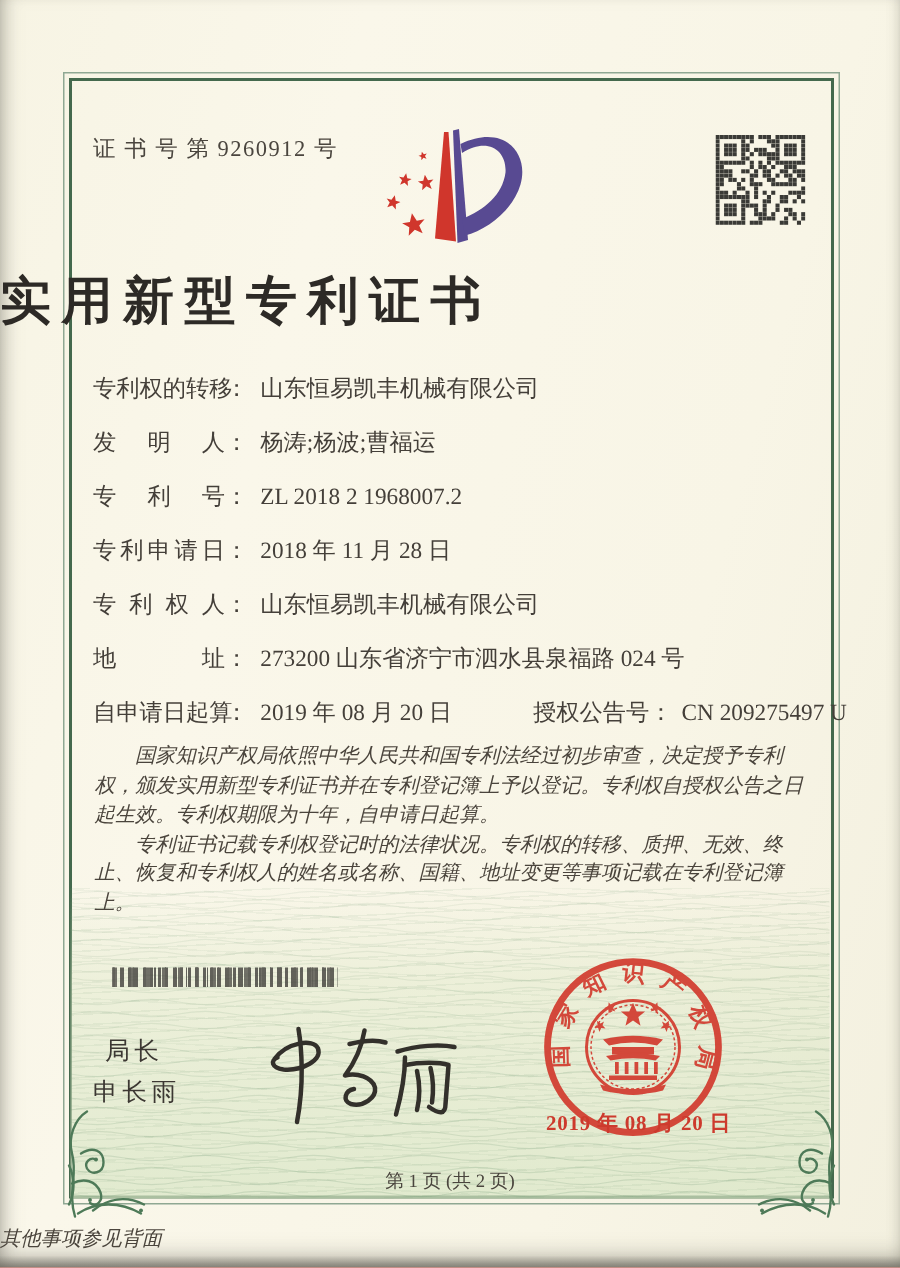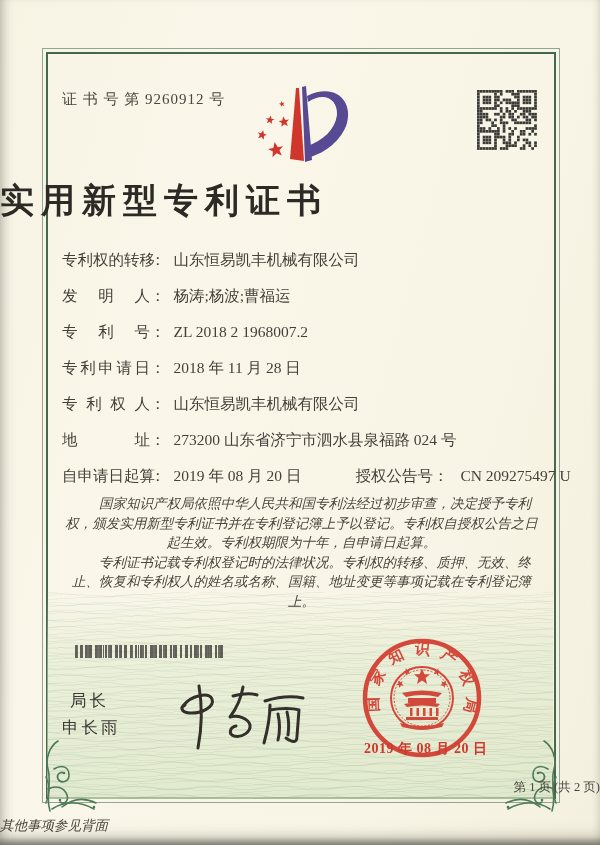--- a/index.html
+++ b/index.html
@@ -23,35 +23,35 @@
   .logo{position:absolute;left:246px;top:80px;}
   .qr{position:absolute;left:477px;top:90px;}
   .title{position:absolute;left:0;top:178px;width:100%;text-align:left;
          font-size:34px;font-weight:600;letter-spacing:7px;color:#2d2a26;}
   .fields{position:absolute;left:62px;top:250px;width:480px;font-size:15.5px;color:#443f39;}
   .frow{height:20px;line-height:20px;margin-bottom:16px;white-space:nowrap;}
   .flabel{display:inline-block;width:88px;text-align:justify;text-align-last:justify;vertical-align:top;}
   .fcolon{display:inline-block;margin-right:8px;}
   .grant-second{display:inline-block;margin-left:54px;}
   .legal{position:absolute;left:63px;top:494px;width:477px;font-size:13.5px;line-height:19.5px;
-         color:#4a443c;font-style:italic;text-align:center;}
+         color:#4a443c;font-style:italic;}
   .legal p{margin:0;text-indent:2em;}
   .barcode{position:absolute;left:75px;top:645px;width:150px;height:13px;opacity:.8;
       background-image:
         repeating-linear-gradient(90deg,#403e3a 0 2px,rgba(0,0,0,0) 2px 5px),
         repeating-linear-gradient(90deg,#403e3a 0 1px,rgba(0,0,0,0) 1px 7px),
         repeating-linear-gradient(90deg,rgba(64,62,58,.9) 0 3px,rgba(0,0,0,0) 3px 11px);}
   .signer{position:absolute;left:62px;font-size:16.5px;letter-spacing:3px;color:#3c3833;
           font-family:"Liberation Sans","DejaVu Sans",sans-serif;}
   .signer.t1{top:690px;margin-left:8px;} .signer.t2{top:717px;}
   .signature{position:absolute;left:165px;top:680px;}
   .seal{position:absolute;left:352px;top:630px;}
   .seal-date{position:absolute;left:364px;top:740px;font-size:14px;letter-spacing:.5px;
              color:#cd3a2d;font-weight:600;}
-  .page-info{position:absolute;left:0;top:779px;width:100%;text-align:right;
+  .page-info{position:absolute;left:0;top:779px;width:100%;text-align:center;
              font-size:12.5px;color:#4a453e;}
   .back-note{position:absolute;left:0;top:817px;width:100%;
              font-size:13.5px;font-style:italic;color:#4a443c;}
   .flourish{position:absolute;}
   .fl-left{left:40px;top:733px;}
   .fl-right{left:500px;top:733px;transform:scaleX(-1);}
   .edge-bottom{position:absolute;left:0;bottom:0;width:600px;height:8px;
                background:linear-gradient(to bottom,rgba(0,0,0,0),rgba(80,78,70,.45));}
 </style>
 </head>
@@ -375,21 +375,21 @@
       <div class="frow">
         <span class="flabel">专利申请日</span><span class="fcolon">：</span><span>2018 年 11 月 28 日</span>
       </div>
       <div class="frow">
         <span class="flabel">专利权人</span><span class="fcolon">：</span><span>山东恒易凯丰机械有限公司</span>
       </div>
       <div class="frow">
         <span class="flabel">地址</span><span class="fcolon">：</span><span>273200 山东省济宁市泗水县泉福路 024 号</span>
       </div>
       <div class="frow">
-        <span class="flabel">自申请日起算</span><span class="fcolon">：</span><span>2019 年 08 月 20 日</span><span class="grant-second"><span>授权公告号</span><span>：</span><span style="margin-left:12px">CN 209275497 U</span></span>
+        <span class="flabel">自申请日起算</span><span class="fcolon">：</span><span>2019 年 08 月 20 日</span><span class="grant-second"><span>授权公告号</span><span>：</span><span style="margin-left:6px">CN 209275497 U</span></span>
       </div>
     </div>
 
     <div class="legal">
       <p>国家知识产权局依照中华人民共和国专利法经过初步审查，决定授予专利权，颁发实用新型专利证书并在专利登记簿上予以登记。专利权自授权公告之日起生效。专利权期限为十年，自申请日起算。</p>
       <p>专利证书记载专利权登记时的法律状况。专利权的转移、质押、无效、终止、恢复和专利权人的姓名或名称、国籍、地址变更等事项记载在专利登记簿上。</p>
     </div>
 
     <div class="barcode"></div>
 

